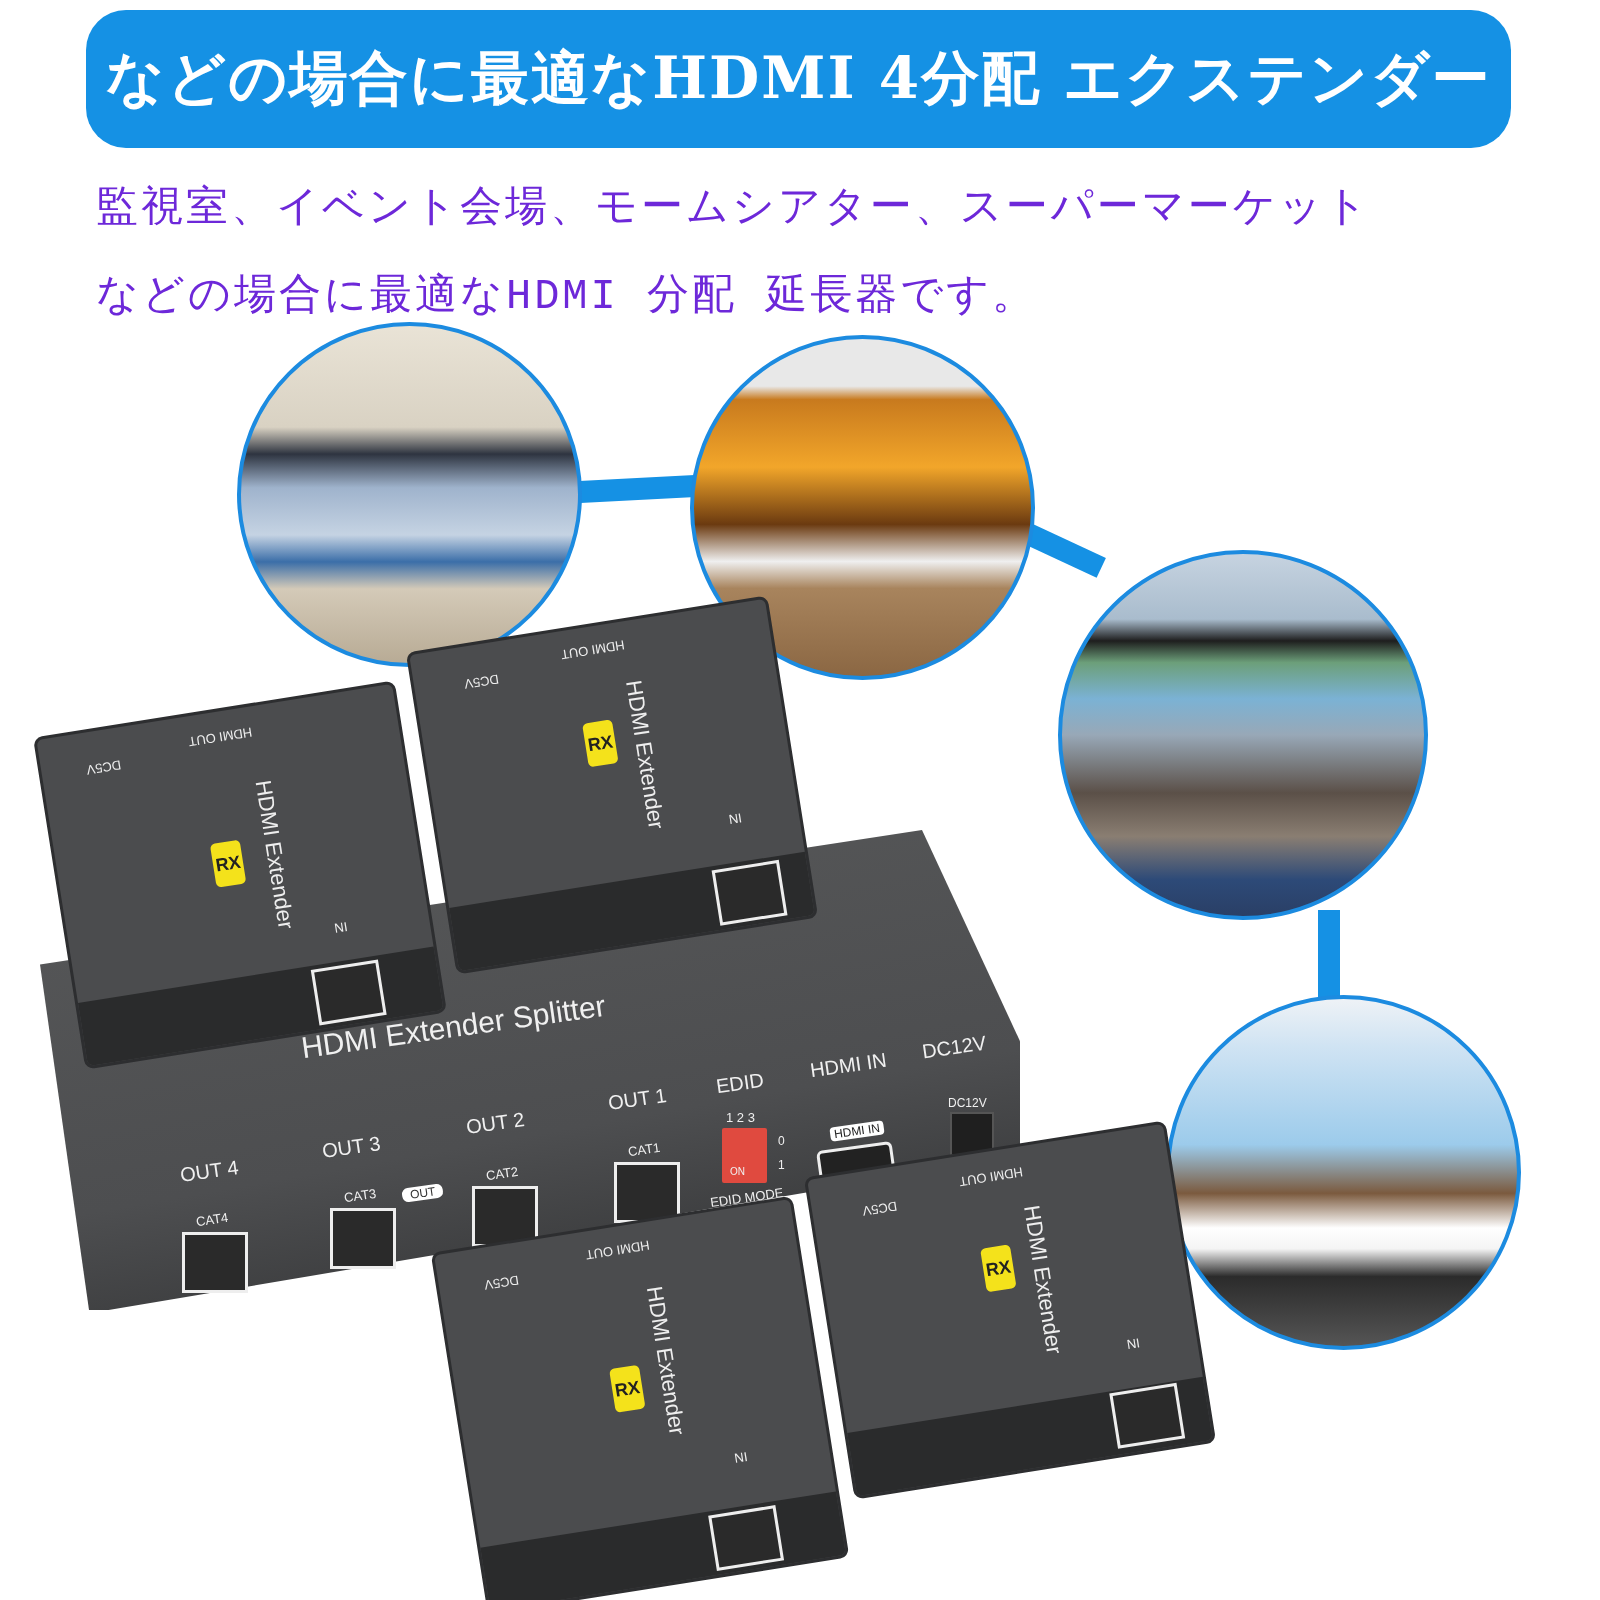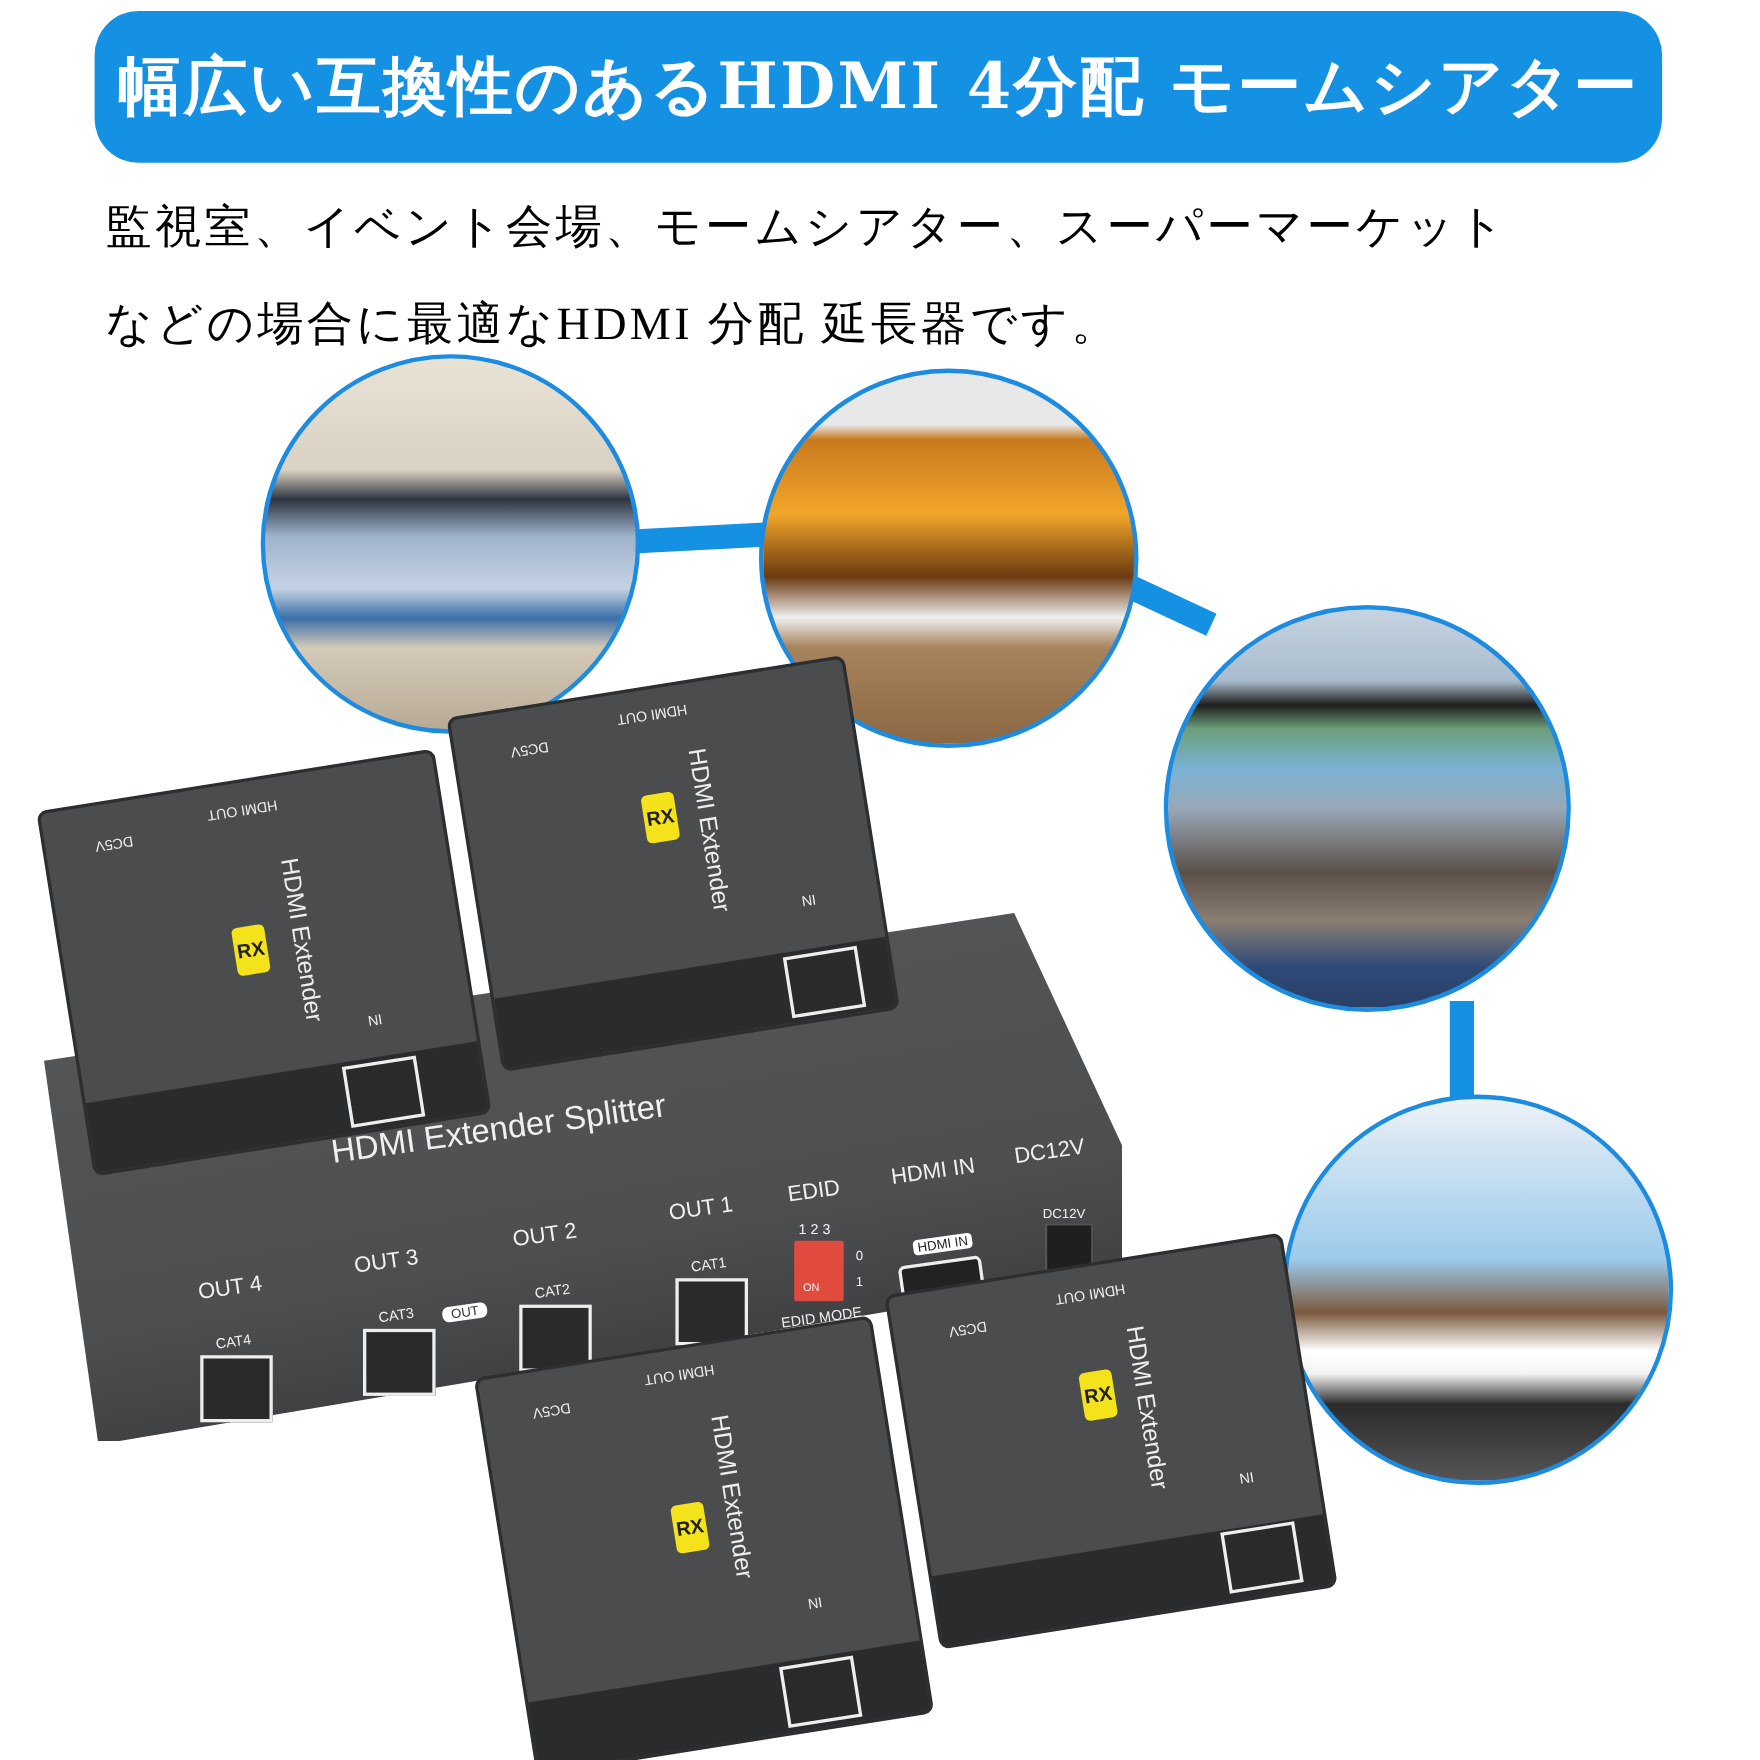--- a/index.html
+++ b/index.html
@@ -1,19 +1,19 @@
 <!DOCTYPE html>
 <html><head>
 <meta charset="utf-8">
 <style>
   html,body{margin:0;padding:0;background:#fff;}
   body{width:1600px;height:1600px;position:relative;overflow:hidden;font-family:"DejaVu Sans",sans-serif;}
   .banner{position:absolute;left:86px;top:10px;width:1425px;height:138px;background:#1591e4;border-radius:40px;display:flex;align-items:center;justify-content:center;}
   .banner-text{color:#fff;font-family:"DejaVu Serif",serif;font-size:58px;font-weight:bold;letter-spacing:2px;white-space:nowrap;}
-  .desc{position:absolute;left:96px;font-family:Liberation Serif, serif;font-size:42px;color:#000000;white-space:nowrap;letter-spacing:3px;}
+  .desc{position:absolute;left:96px;font-family:Liberation Mono, monospace;font-size:42px;color:#6d28d9;white-space:nowrap;letter-spacing:3px;}
   .desc1{top:178px;}
   .desc2{top:266px;text-align:right;}
   .connector{position:absolute;background:#1591e4;}
   .photo{position:absolute;border-radius:50%;border:4px solid #1c8be0;overflow:hidden;box-sizing:border-box;}
   .p1{left:237px;top:322px;width:345px;height:345px;background:linear-gradient(180deg,#e9e3d6 0%,#d9d2c3 30%,#2e3440 38%,#9fb3cc 48%,#c5d3e3 62%,#3b6ea8 70%,#d4cab8 78%,#b8ab95 100%);}
   .p2{left:690px;top:335px;width:345px;height:345px;background:linear-gradient(180deg,#e8e8e8 0%,#e8e8e8 14%,#c87a1e 18%,#f2a62a 38%,#6b3a10 55%,#efefef 66%,#a8845d 74%,#8b6743 100%);}
   .p3{left:1058px;top:550px;width:370px;height:370px;background:linear-gradient(180deg,#c6d3e0 0%,#a9bccd 18%,#1e1e1e 24%,#6c9f7a 30%,#7bb2d4 40%,#98a8b7 50%,#5b5048 66%,#8a7e72 78%,#2d4a78 90%,#2a3f66 100%);}
   .device{position:absolute;background:#4a4b4d;}
   .splitter{left:40px;top:830px;width:980px;height:480px;background:linear-gradient(170deg,#575859 0%,#4d4e50 60%,#2c2d2e 100%);clip-path:polygon(0 28%,90% 0,100% 44%,100% 68%,7% 100%,5% 100%);}
   .label{position:absolute;color:#f0f0f0;font-family:"Liberation Sans",sans-serif;font-size:20px;white-space:nowrap;}
@@ -25,21 +25,21 @@
   .rx .front{position:absolute;left:0;right:0;bottom:0;height:64px;background:#2a2b2c;border-radius:0 0 6px 6px;}
   .port-small{position:absolute;width:60px;height:55px;border:3px solid #eee;background:#2a2a2a;}
   .dip{position:absolute;width:45px;height:55px;background:#e04a3f;border-radius:2px;}
   .hdmi-port{position:absolute;width:70px;height:28px;border:3px solid #eee;border-radius:6px;background:#222;}
   .dc-jack{position:absolute;width:40px;height:40px;background:#1f1f1f;border:2px solid #555;}
 </style>
 </head>
 <body>
 
 <div class="banner">
-  <span class="banner-text">幅広い互換性のあるHDMI 4分配 モームシアター</span>
+  <span class="banner-text">などの場合に最適なHDMI 4分配 エクステンダー</span>
 </div>
 
 <div class="desc desc1">監視室、イベント会場、モームシアター、スーパーマーケット</div>
 <div class="desc desc2">などの場合に最適なHDMI 分配 延長器です。</div>
 
 <div class="connector" style="left:575px;top:478px;width:125px;height:22px;transform:rotate(-3deg);"></div>
 <div class="connector" style="left:1025px;top:540px;width:80px;height:22px;transform:rotate(25deg);"></div>
 <div class="connector" style="left:1318px;top:910px;width:22px;height:100px;"></div>
 
 <div class="photo p1"></div>

